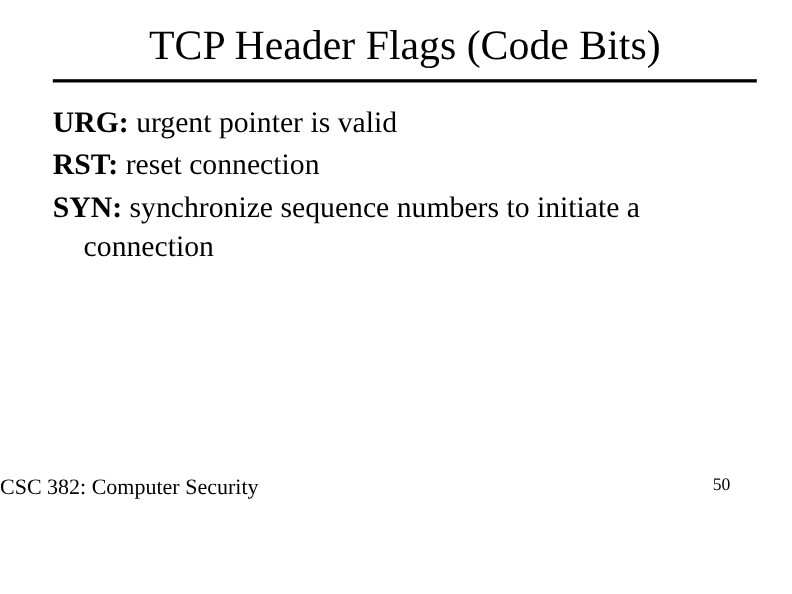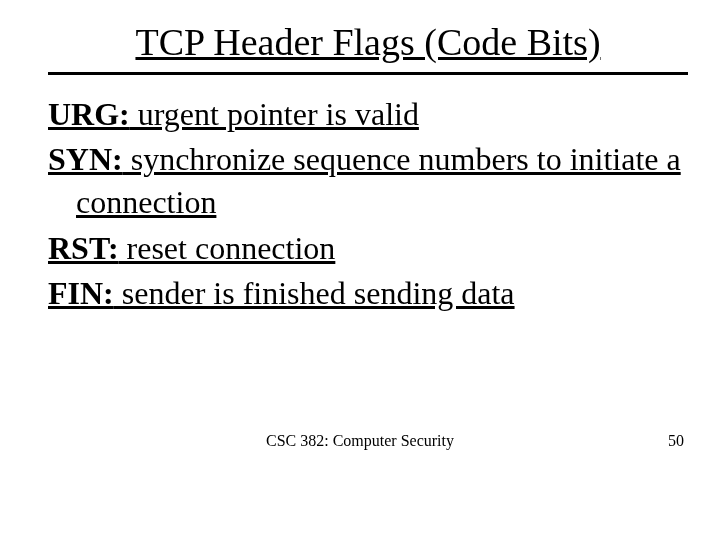--- a/index.html
+++ b/index.html
@@ -1,43 +1,40 @@
 <!DOCTYPE html>
 <html><head>
   <meta charset="utf-8">
   <style>
     * { margin: 0; padding: 0; box-sizing: border-box; }
     html, body { width: 720px; height: 540px; background: #ffffff; font-family: "Times New Roman", Times, serif; color: #000; }
-    .slide { width: 720px; height: 476px; position: relative; padding: 12px 32px 0 48px; text-decoration: underline; }
+    .slide { width: 720px; height: 476px; position: relative; padding: 12px 32px 0 48px; }
     .title { font-size: 38px; text-align: center; margin-top: 8px; margin-bottom: 8px; font-weight: normal; }
     .rule { border: none; border-top: 3px solid #000; margin: 0 0 18px 0; }
-    .body { font-size: 32px; line-height: 1.35; }
+    .body { font-size: 27px; line-height: 1.35; }
     .item { margin-bottom: 2px; padding-left: 28px; text-indent: -28px; }
     .flag-name { font-weight: bold; }
     .footer { position: absolute; bottom: 24px; left: 0; right: 0; height: 20px; }
-    .footer-center { position: absolute; left: 0; right: 0; text-align: center; font-size: 16px; }
-    .footer-right { position: absolute; right: 36px; font-size: 16px; }
+    .footer-center { position: absolute; left: 0; right: 0; font-size: 20px; }
+    .footer-right { position: absolute; right: 56px; font-size: 16px; }
   </style>
 </head>
 <body>
 
 <div class="slide">
   <h1 class="title">TCP Header Flags (Code Bits)</h1>
   <hr class="rule">
   <div class="body">
     <div class="item">
       <span class="flag-name">URG:</span><span> urgent pointer is valid</span>
     </div>
     <div class="item">
-      <span class="flag-name">SYN:</span><span> synchronize sequence numbers to initiate a connection</span>
-    </div>
-    <div class="item">
       <span class="flag-name">RST:</span><span> reset connection</span>
     </div>
     <div class="item">
-      <span class="flag-name">FIN:</span><span> sender is finished sending data</span>
+      <span class="flag-name">SYN:</span><span> synchronize sequence numbers to initiate a connection</span>
     </div>
   </div>
   <div class="footer">
     <div class="footer-center">CSC 382: Computer Security</div>
     <div class="footer-right">50</div>
   </div>
 </div>
 
 </body></html>

